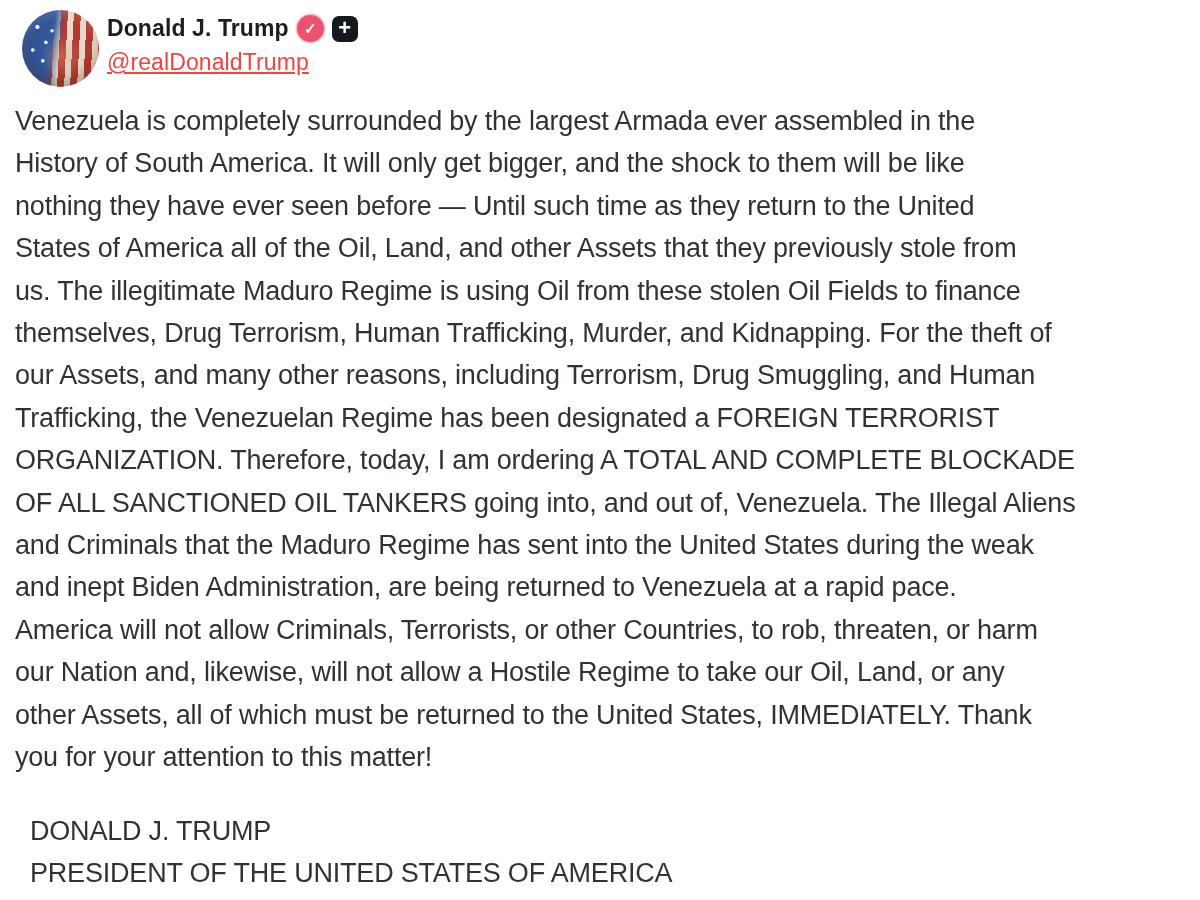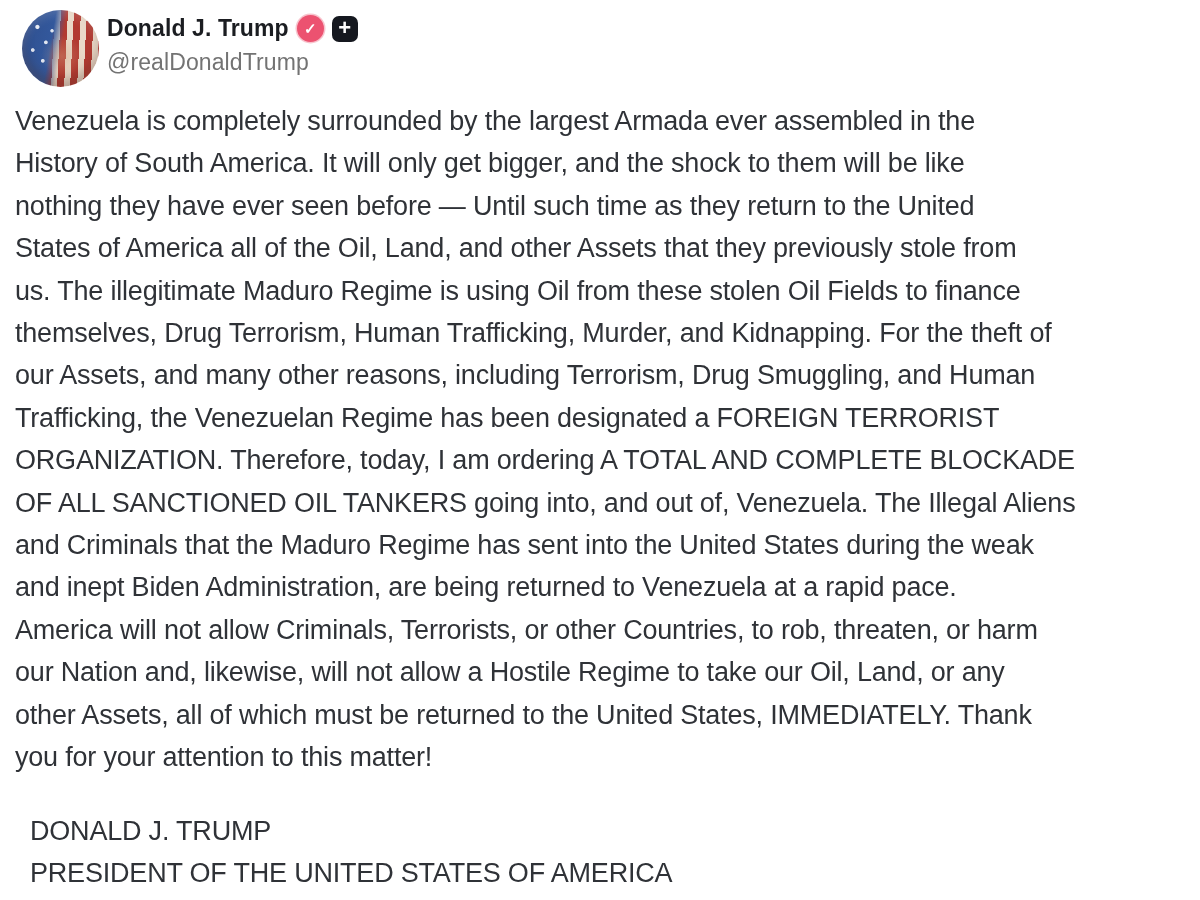--- a/index.html
+++ b/index.html
@@ -75,22 +75,23 @@
     font-weight: 700;
     line-height: 1;
     padding-bottom: 2px;
     box-sizing: border-box;
   }
   .handle {
     position: absolute;
     left: 107px;
     top: 49px;
     font-size: 23px;
-    color: #737373;
+    color: #ef4444;
     letter-spacing: 0.1px;
+    text-decoration: underline;
   }
   .post-body {
     position: absolute;
     left: 15px;
     top: 100px;
     width: 1170px;
     font-size: 27px;
     line-height: 42.4px;
     letter-spacing: -0.2px;
     color: #2f3237;

